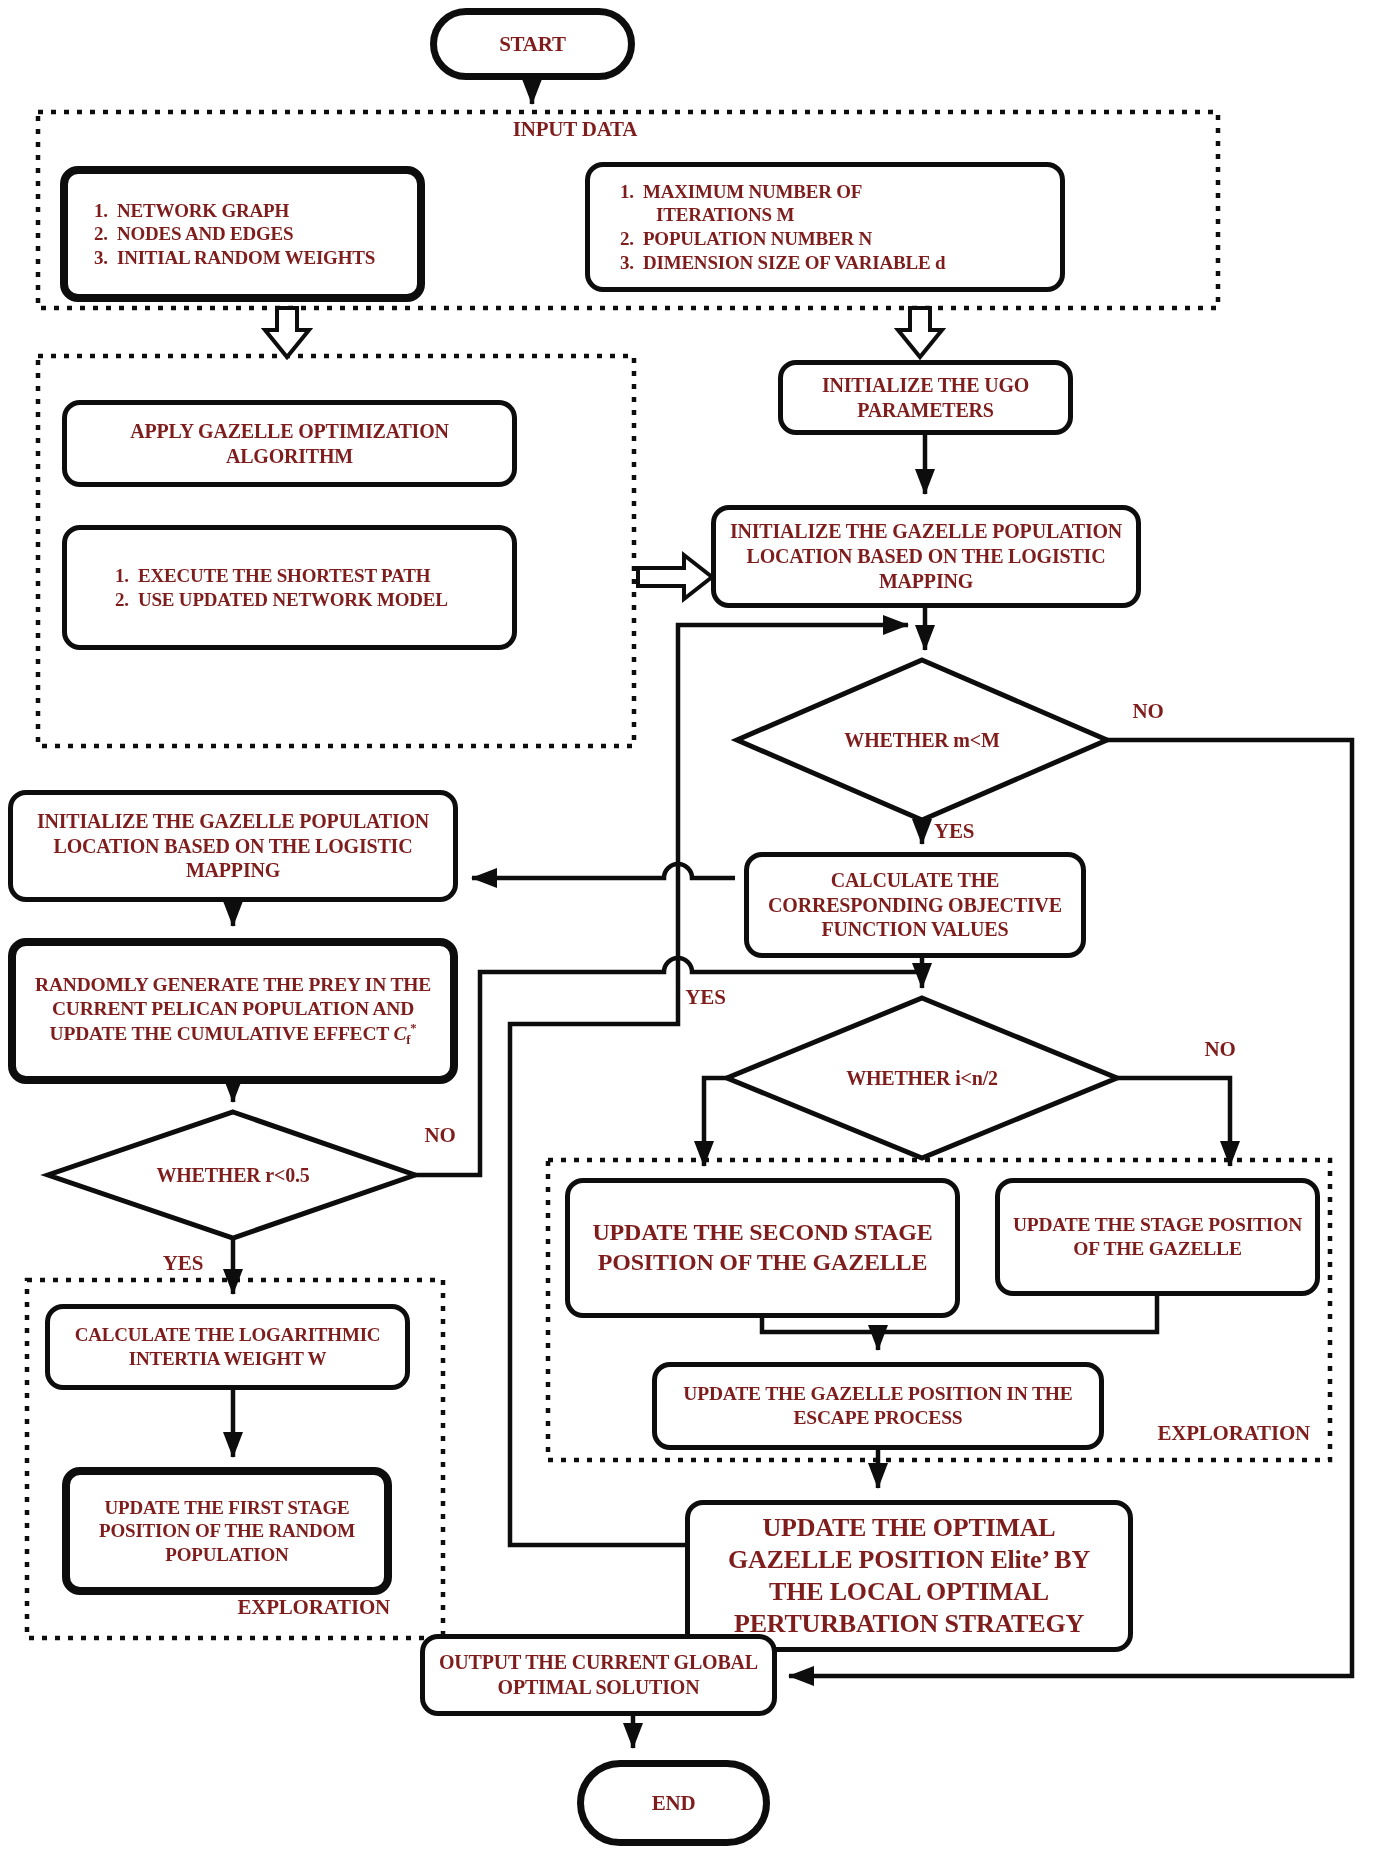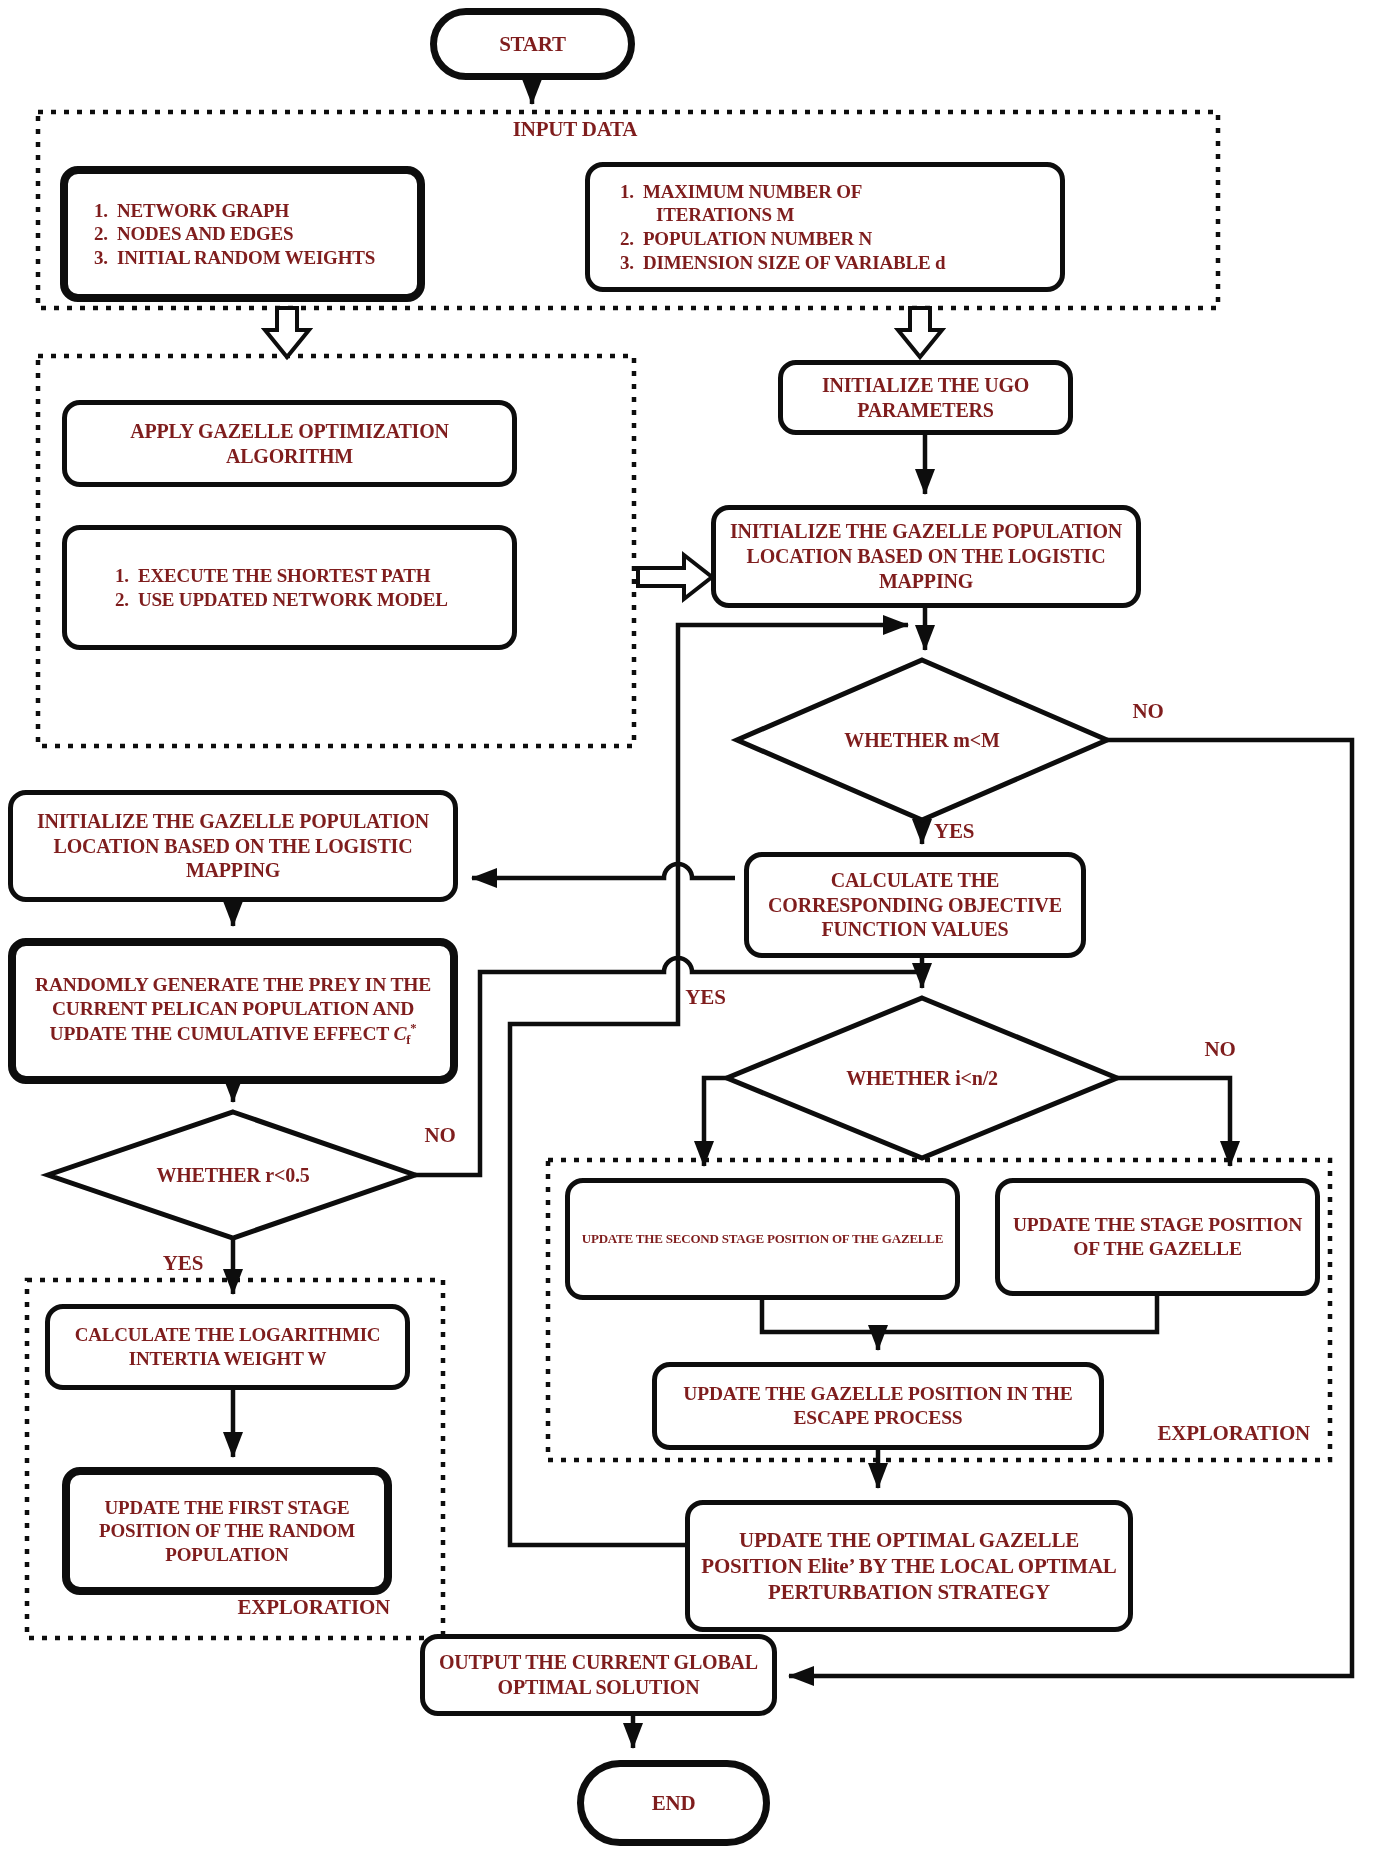--- a/index.html
+++ b/index.html
@@ -148,35 +148,35 @@
   <div class="node thick" style="left:62px;top:1467px;width:330px;height:128px;font-size:19px;">
     <span>UPDATE THE FIRST STAGE POSITION OF THE RANDOM POPULATION</span>
   </div>
 
   <div class="lbl right" style="left:140px;top:1596px;width:250px;">EXPLORATION</div>
 
   <div class="dtext" style="left:747px;top:1056px;width:350px;height:44px;">WHETHER i&lt;n/2</div>
   <div class="lbl" style="left:668px;top:986px;width:75px;">YES</div>
   <div class="lbl" style="left:1185px;top:1038px;width:70px;">NO</div>
 
-  <div class="node" style="left:565px;top:1178px;width:395px;height:122px;font-size:13px;">
+  <div class="node" style="left:565px;top:1178px;width:395px;height:140px;font-size:24px;">
     <span>UPDATE THE SECOND STAGE POSITION OF THE GAZELLE</span>
   </div>
 
   <div class="node" style="left:995px;top:1178px;width:325px;height:118px;font-size:19.5px;">
     <span>UPDATE THE STAGE POSITION OF THE GAZELLE</span>
   </div>
 
   <div class="node" style="left:652px;top:1362px;width:452px;height:88px;font-size:19.5px;">
     <span>UPDATE THE GAZELLE POSITION IN THE ESCAPE PROCESS</span>
   </div>
 
   <div class="lbl right" style="left:1052px;top:1422px;width:258px;">EXPLORATION</div>
 
-  <div class="node" style="left:685px;top:1500px;width:448px;height:132px;font-size:21px;">
+  <div class="node" style="left:685px;top:1500px;width:448px;height:152px;font-size:26px;">
     <span>UPDATE THE OPTIMAL GAZELLE POSITION Elite’ BY THE LOCAL OPTIMAL PERTURBATION STRATEGY</span>
   </div>
 
   <div class="node" style="left:420px;top:1634px;width:357px;height:82px;">
     <span>OUTPUT THE CURRENT GLOBAL OPTIMAL SOLUTION</span>
   </div>
 
   <div class="node oval" style="left:577px;top:1760px;width:193px;height:86px;">
     <span>END</span>
   </div>

